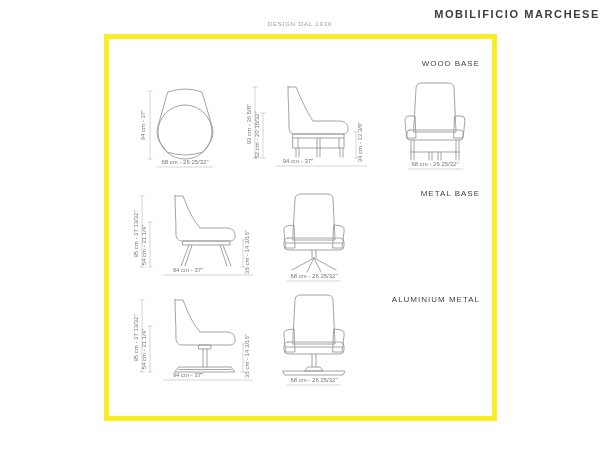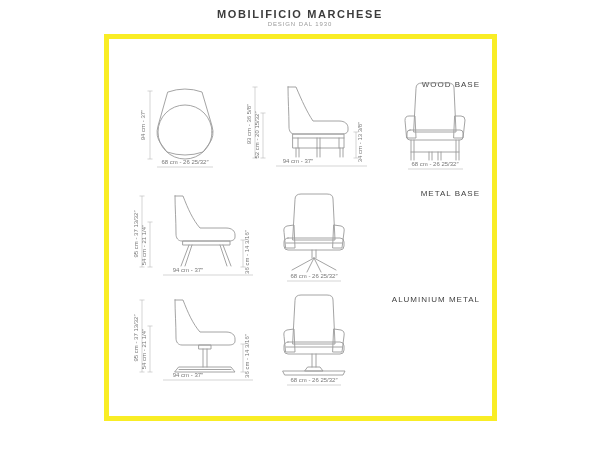--- a/index.html
+++ b/index.html
@@ -2,36 +2,36 @@
 <html><head>
 <meta charset="utf-8">
 <style>
   html,body { margin:0; padding:0; }
   body {
     width:600px; height:450px; background:#ffffff;
     font-family:"Liberation Sans", sans-serif;
     position:relative; overflow:hidden;
   }
   .title {
-    position:absolute; top:8px; left:0; width:600px; text-align:center;
+    position:absolute; top:8px; left:0; width:600px; text-align:right;
     font-size:11px; font-weight:bold; letter-spacing:1.6px; color:#3c3c3c;
   }
   .subtitle {
     position:absolute; top:21px; left:0; width:600px; text-align:center;
     font-size:6px; letter-spacing:0.9px; color:#9a9a9a;
   }
   .frame {
     position:absolute; left:104px; top:34px; width:393px; height:387px;
     box-sizing:border-box; border:5px solid #F9ED25; background:#ffffff;
   }
   .section-label {
     position:absolute; right:120px; text-align:right;
     font-size:8px; letter-spacing:1px; color:#3f3f3f;
   }
-  #label-wood { top:80px;padding-left:15px; }
+  #label-wood { top:59px;padding-left:15px; }
   #label-metal { top:189px;text-align:center; }
   #label-alu { top:295px; }
   .drawing { position:absolute; }
   svg text { font-family:"Liberation Sans", sans-serif; }
   .art { fill:none; stroke:#9a9a9a; stroke-width:0.9; stroke-linejoin:round; stroke-linecap:round; }
   .dl  { stroke:#b8b8b8; stroke-width:0.6; }
   .dt  { font-size:6px; fill:#787878; }
 </style>
 </head>
 <body>

